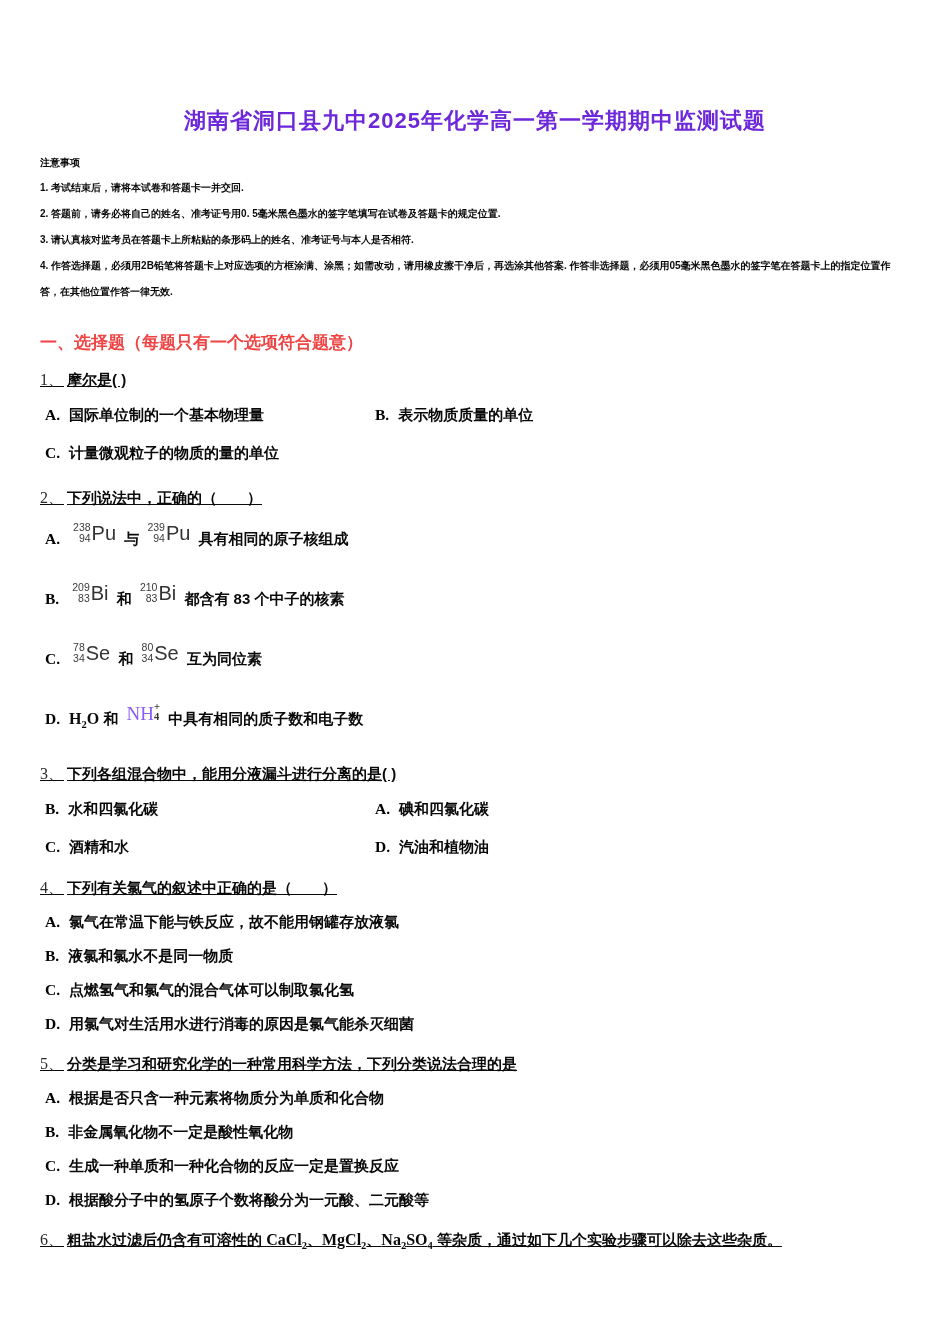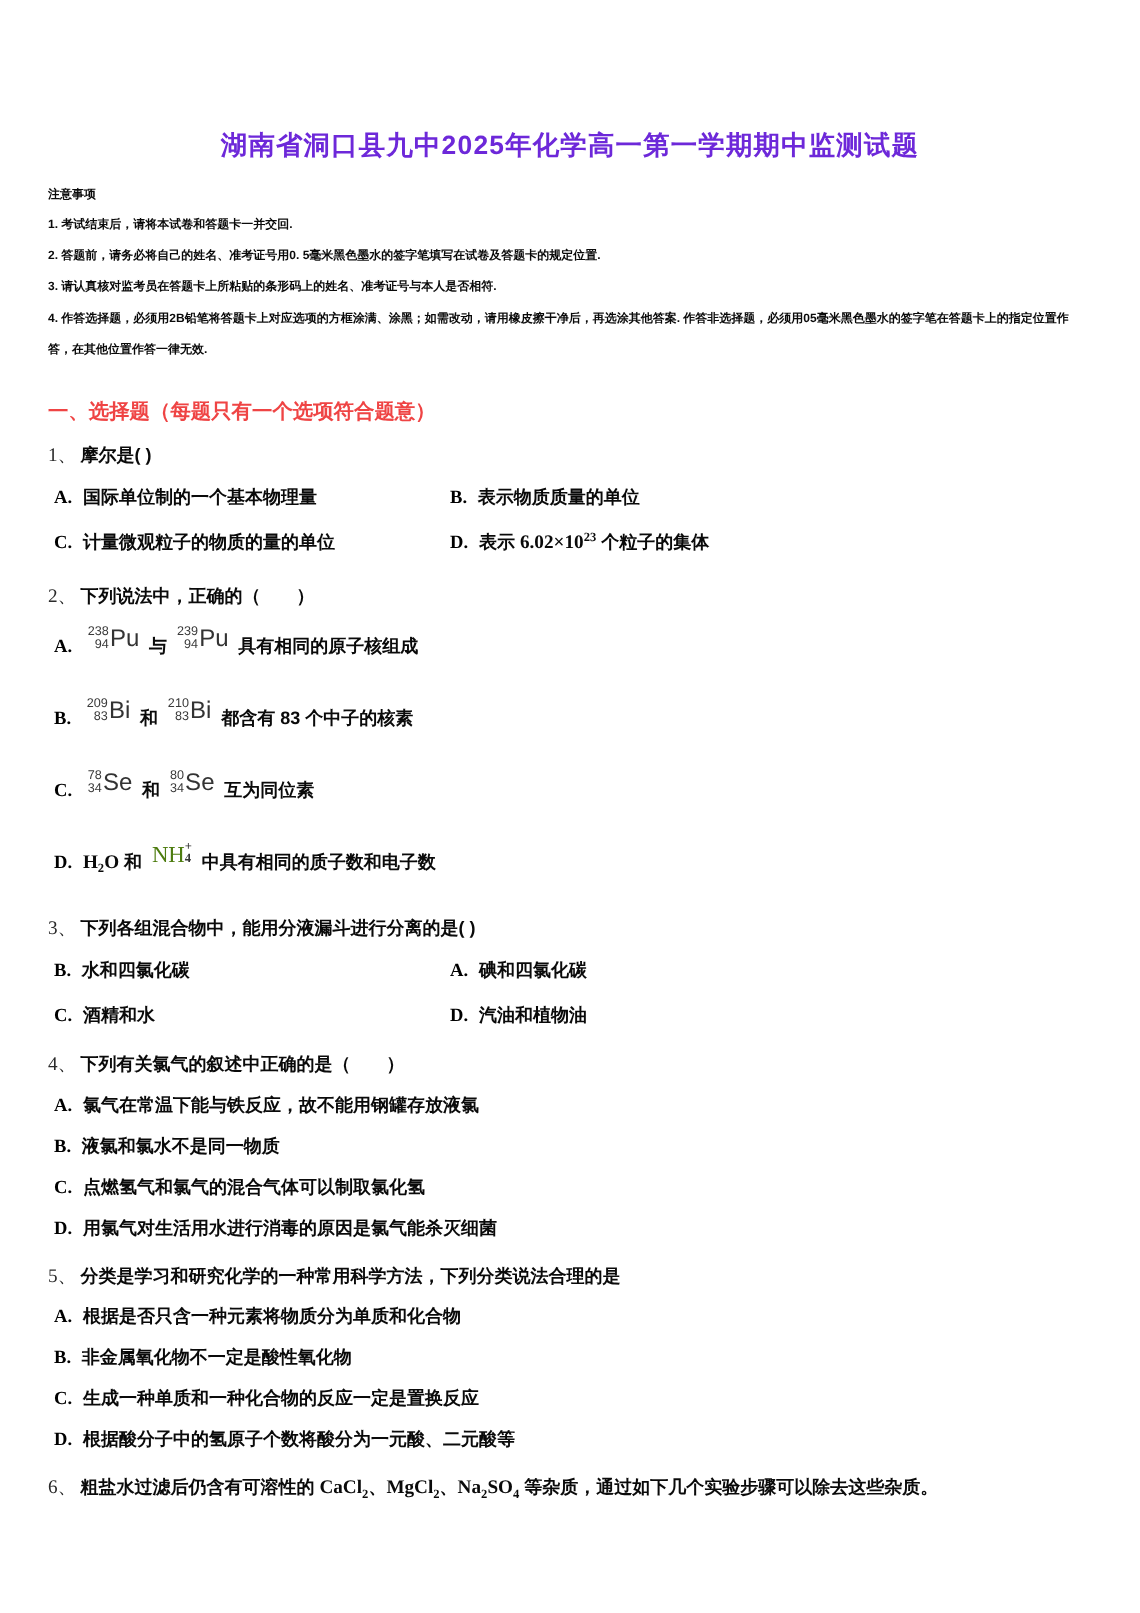--- a/index.html
+++ b/index.html
@@ -18,21 +18,21 @@
 
   .notice p{margin:0;font-size:10px;font-weight:bold;line-height:26px;color:#0a0a0a;}
   .notice .nhead{line-height:24px;}
 
   .section-head{
     margin:27px 0 0 0;
     font-size:17px;font-weight:bold;line-height:22px;color:#ef4444;
   }
 
   .q{margin:0;}
-  .stem{margin:0;font-size:15px;font-weight:bold;line-height:22px;color:#0a0a0a;}
+  .stem{margin:0;font-size:15px;font-weight:bold;line-height:22px;color:#0a0a0a;text-decoration:underline;}
   .q1 .stem{margin-top:15px;}
   .q2 .stem{margin-top:24px;}
   .q3 .stem{margin-top:22px;}
   .q4 .stem{margin-top:20px;}
   .q5 .stem{margin-top:19px;}
   .q6 .stem{margin-top:19px;}
 
   .qnum{
     font-family:"Liberation Serif",serif;font-weight:normal;
     font-size:16px;color:#2a2a2a;margin-right:3px;
@@ -65,21 +65,21 @@
     font-family:Liberation Sans, sans-serif;font-weight:normal;color:#3a3a3a;
     margin:0 4px;transform:translateY(-7px);vertical-align:middle;
   }
   .iso .nums{
     display:flex;flex-direction:column;align-items:flex-end;
     font-size:10.5px;line-height:11px;margin-right:1px;
   }
   .iso .sym{font-size:20px;line-height:22px;color:#333;}
 
   .seg-chem{
-    font-family:"Liberation Serif",serif;font-weight:normal;color:#4d7c0f;
+    font-family:"Liberation Serif",serif;font-weight:normal;color:#8b5cf6;
     font-size:19px;display:inline-block;transform:translateY(-6px);
     margin-left:4px;vertical-align:middle;
   }
   .stack{
     display:inline-flex;flex-direction:column;align-items:flex-start;
     font-family:"Liberation Serif",serif;color:#333;
     font-size:10.5px;line-height:10px;
     transform:translateY(-8px);vertical-align:middle;margin-right:4px;
   }
 </style>
@@ -99,21 +99,20 @@
   </section>
 
   <p class="section-head">一、选择题（每题只有一个选项符合题意）</p>
 
   <div class="q q1">
     <p class="stem"><span class="qnum">1、</span><span><span class="seg-cn">摩尔是( )</span></span></p>
     <div class="opts grid2">
       <p class="opt"><span class="letter">A.</span><span><span class="seg-cn">国际单位制的一个基本物理量</span></span></p>
       <p class="opt"><span class="letter">B.</span><span><span class="seg-cn">表示物质质量的单位</span></span></p>
       <p class="opt"><span class="letter">C.</span><span><span class="seg-cn">计量微观粒子的物质的量的单位</span></span></p>
-      <p class="opt"><span class="letter">D.</span><span><span class="seg-cn">表示 </span><span class="seg-f">6.02×10</span><sup class="seg-sup">23</sup><span class="seg-cn"> 个粒子的集体</span></span></p>
     </div>
   </div>
 
   <div class="q q2">
     <p class="stem"><span class="qnum">2、</span><span><span class="seg-cn">下列说法中，正确的（　　）</span></span></p>
     <div class="opts tall">
       <p class="opt"><span class="letter">A.</span><span><span class="iso">
               <span class="nums">
                 <span class="m">238</span>
                 <span class="z">94</span>

